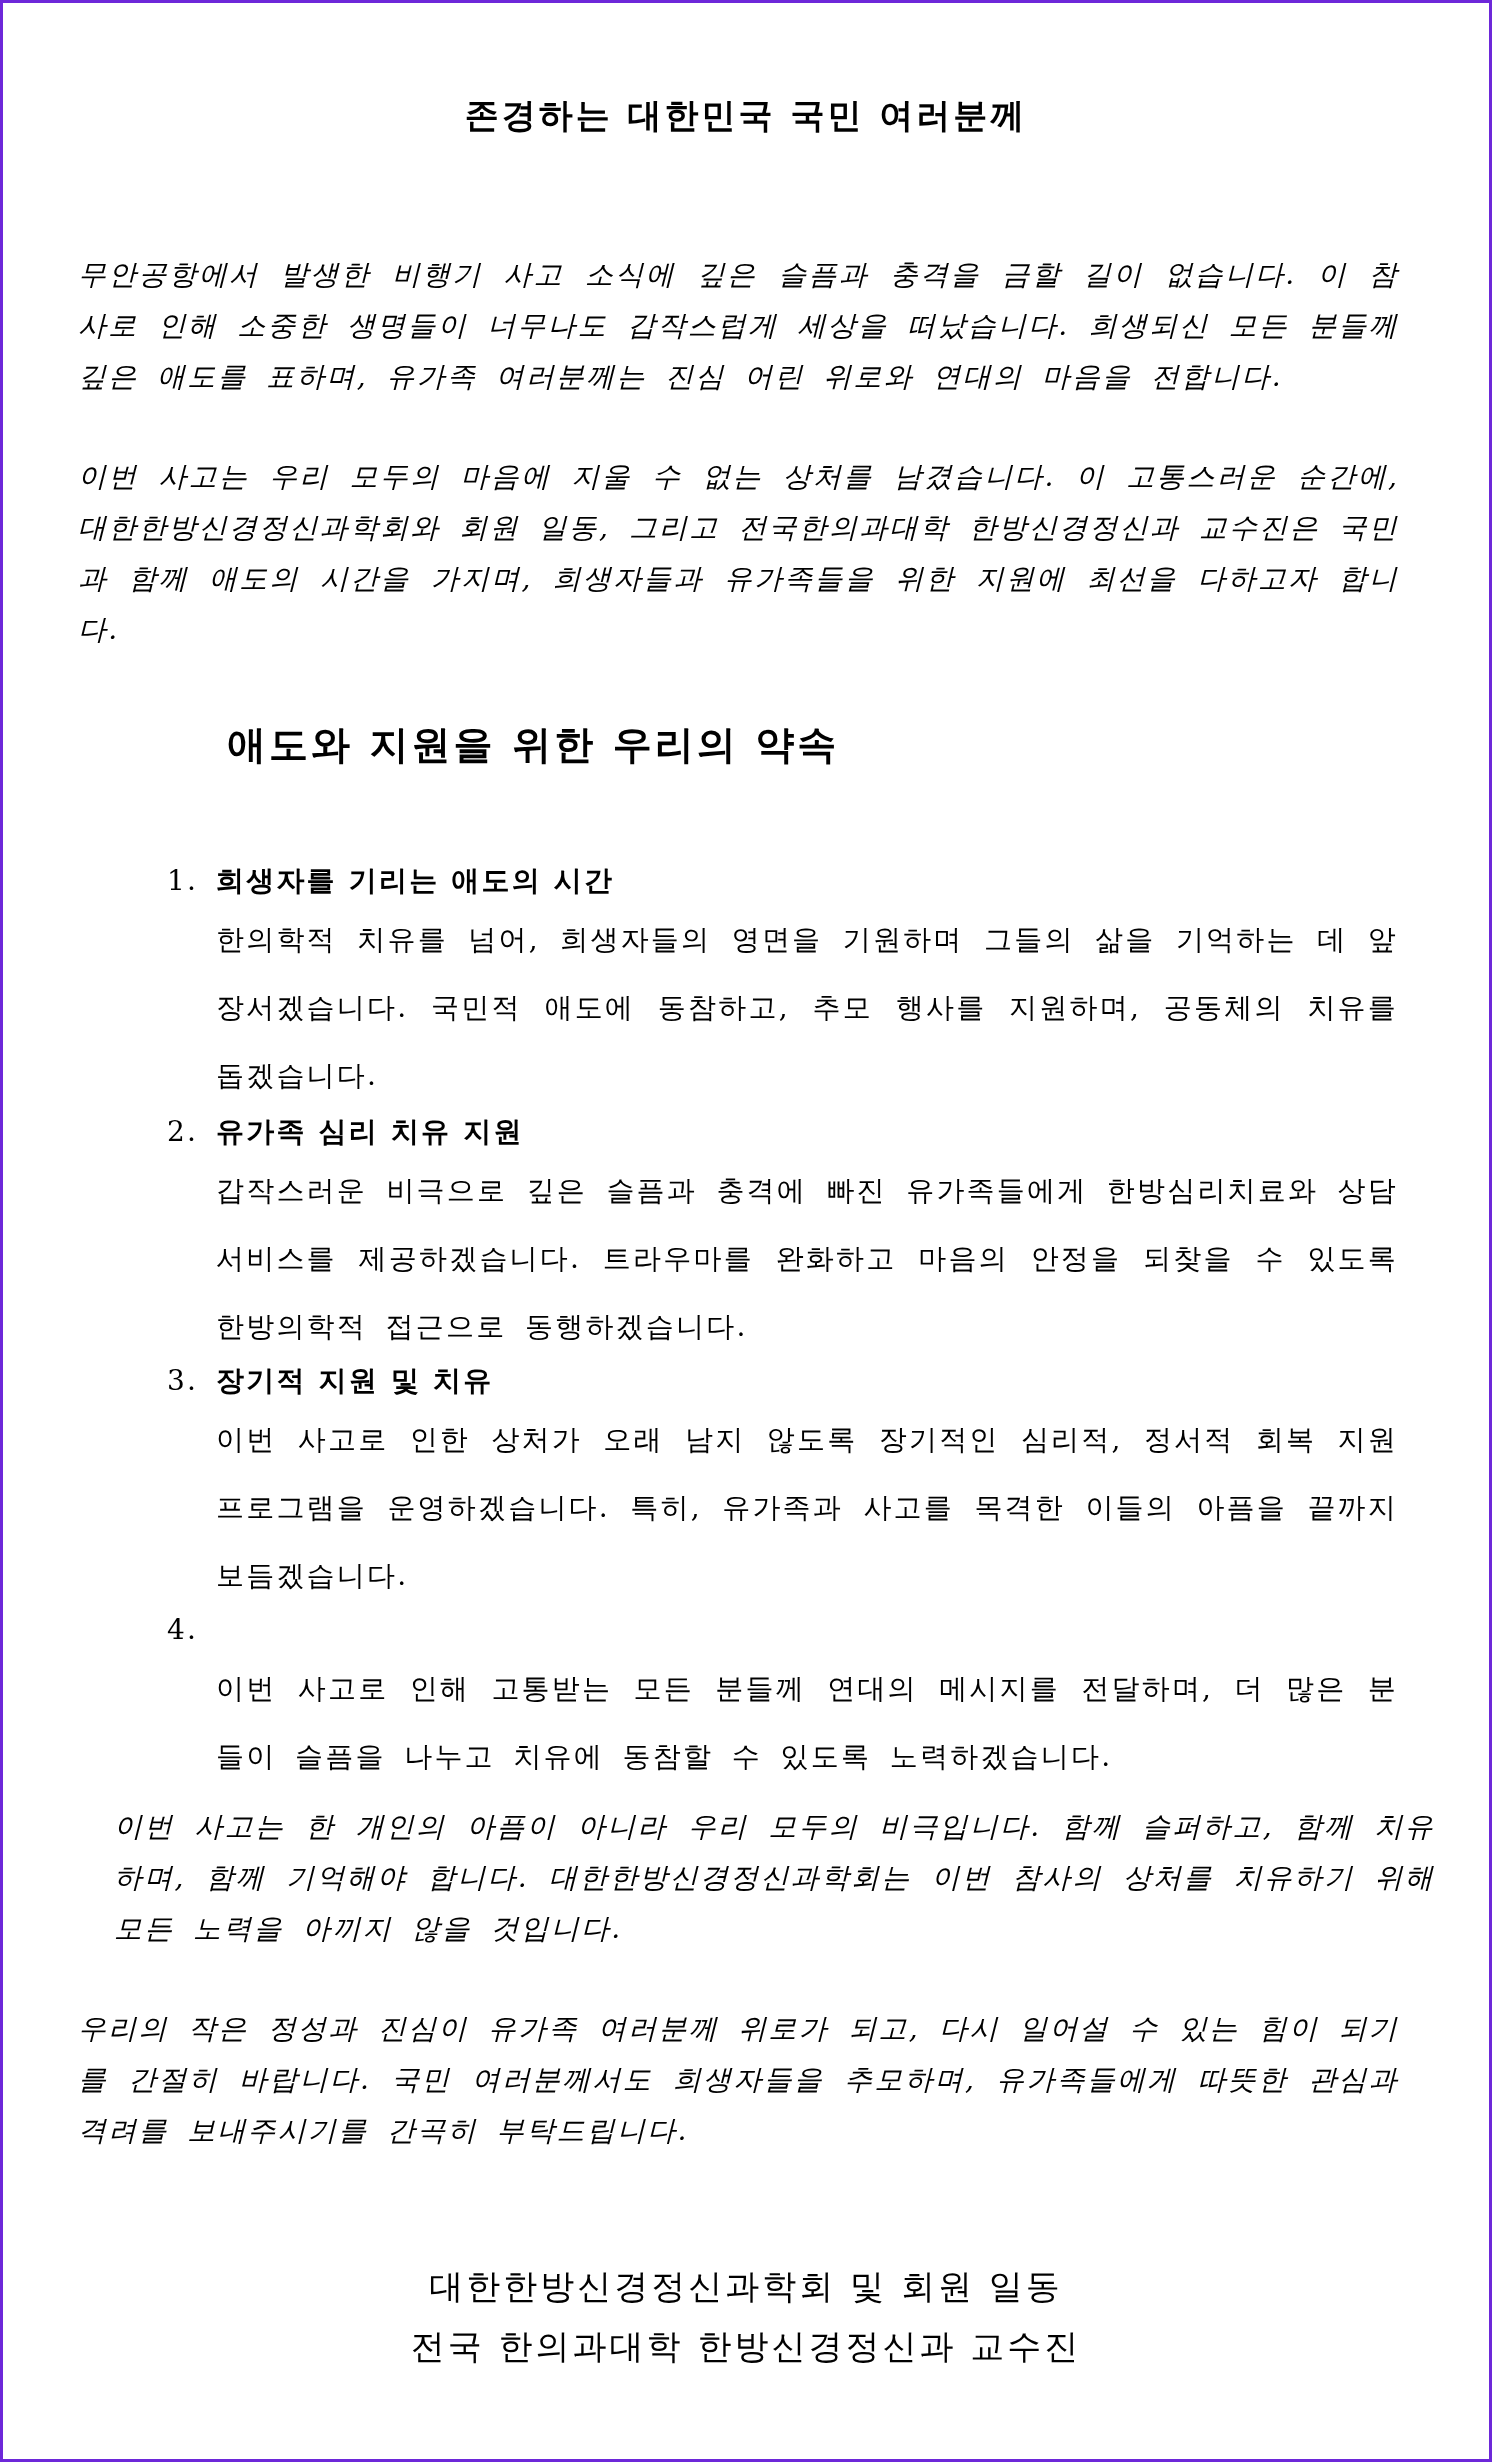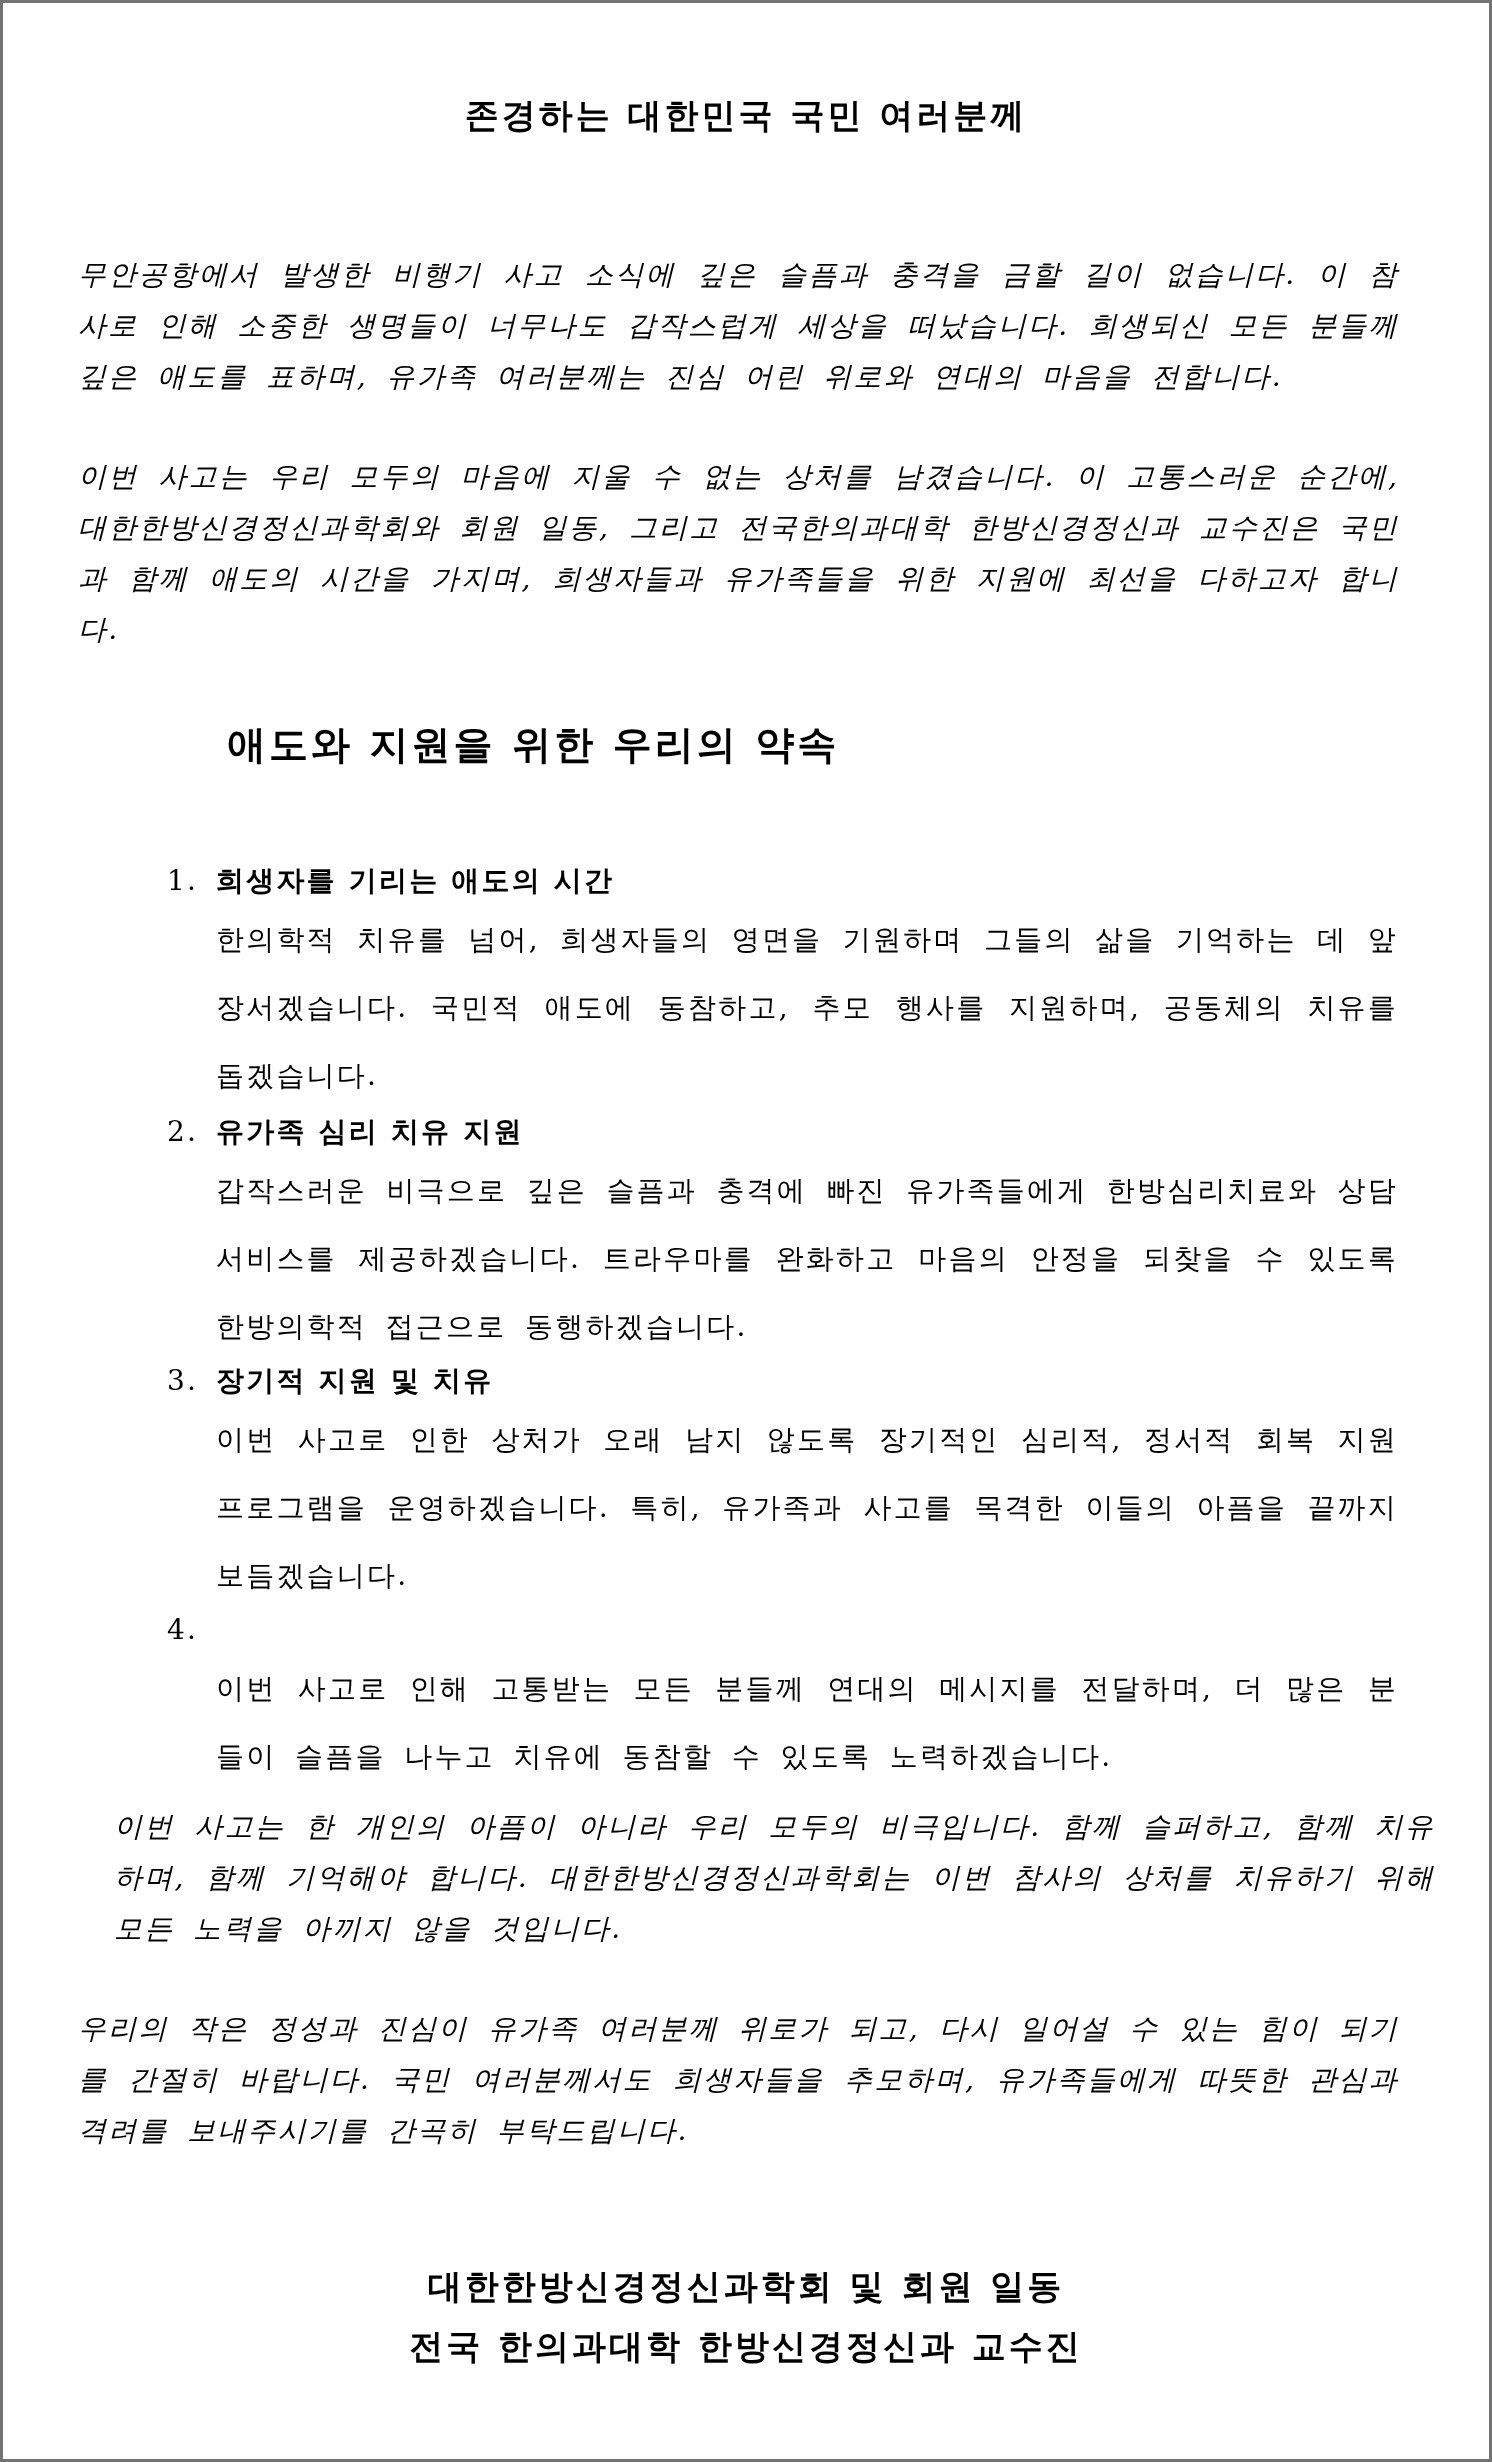--- a/index.html
+++ b/index.html
@@ -9,21 +9,21 @@
       position: relative;
       overflow: hidden;
       font-family: "DejaVu Serif", "Liberation Serif", serif;
       color: #000000;
     }
     .page {
       position: absolute;
       left: 0; top: 0;
       width: 1492px; height: 2462px;
       box-sizing: border-box;
-      border: 3px solid #737373;
+      border: 3px solid #6d28d9;
       background: #ffffff;
     }
     .title {
       position: absolute;
       left: 0; right: 0;
       top: 90px;
       text-align: center;
       font-size: 34px;
       font-weight: bold;
       letter-spacing: 3px;
@@ -72,21 +72,21 @@
       text-align: justify;
       letter-spacing: 2.2px;
       word-spacing: 7.5px;
     }
     .signature {
       position: absolute;
       left: 0; right: 0;
       top: 2253px;
       text-align: center;
       font-size: 34px;
-      font-weight: bold;
+      font-weight: normal;
       line-height: 60px;
       letter-spacing: 3px;
     }
   </style>
 </head>
 <body>
 
 <div class="page">
 
   <div class="title">존경하는 대한민국 국민 여러분께</div>

